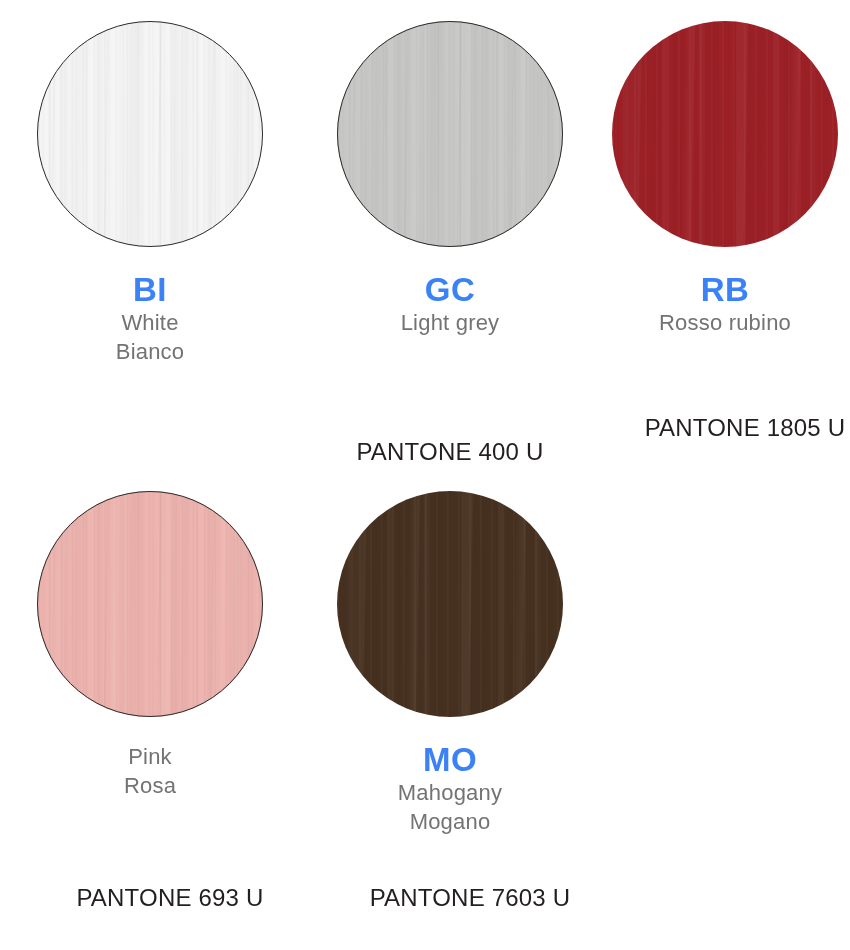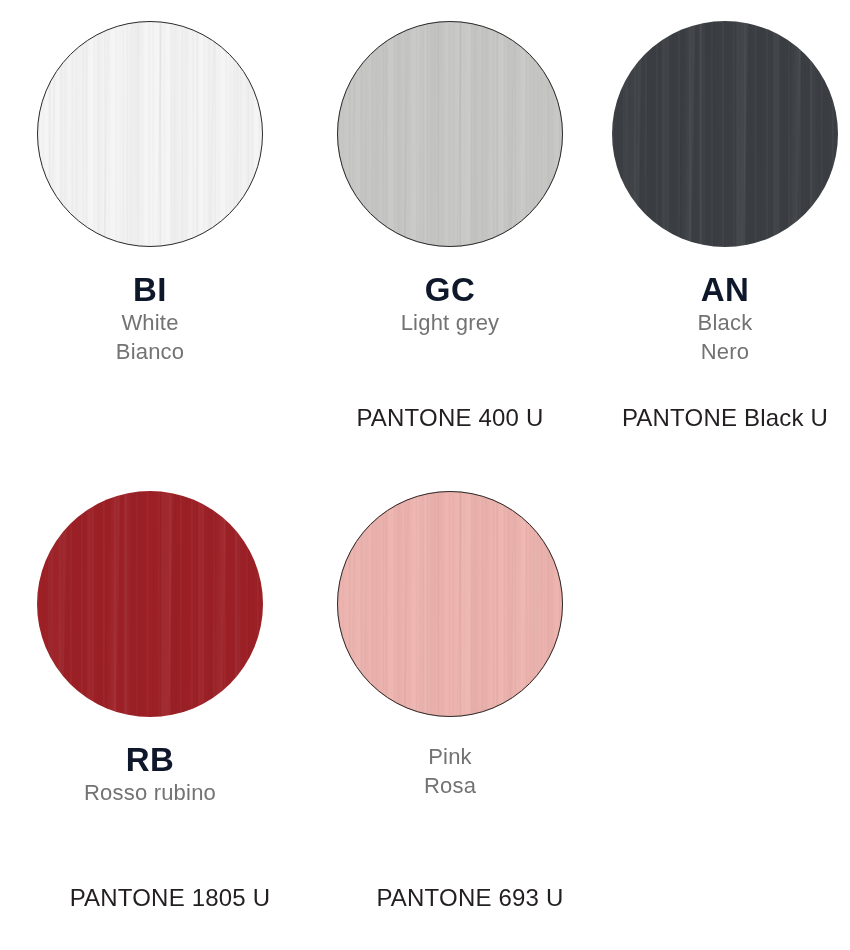--- a/index.html
+++ b/index.html
@@ -103,21 +103,21 @@
 
   
   .label-block {
     text-align: center;
     width: 100%;
     margin-top: 25px;
   }
   .code {
     font-size: 33px;
     font-weight: 700;
-    color: #0f172a;
+    color: #3b82f6;
     letter-spacing: 0.5px;
     line-height: 36px;
   }
   .name-en, .name-it {
     font-size: 22px;
     font-weight: 300;
     color: #737373;
     line-height: 29px;
     letter-spacing: 0.2px;
   }
@@ -126,21 +126,21 @@
     left: 0;
     right: 0;
     text-align: center;
     font-size: 24px;
     font-weight: 400;
     color: #231f20;
     letter-spacing: 0.2px;
   }
 
   
-  .swatch-cell.row1 .pantone { top: 394px; text-align: center; }
+  .swatch-cell.row1 .pantone { top: 428px; text-align: center; }
   
   .swatch-cell.row2 .pantone { top: 404px; padding-left: 40px; }
 </style>
 </head>
 <body>
 
 <div class="palette-sheet">
   <div class="swatch-grid">
 
     <div class="swatch-cell row1">
@@ -167,35 +167,20 @@
         </div>
         <div class="chip-outline"></div>
       </div>
       <div class="label-block">
         <div class="code">GC</div>
         <div class="name-en">Light grey</div>
       </div>
       <div class="pantone">PANTONE 400 U</div>
     </div>
 
-    <div class="swatch-cell row1">
-      <div class="chip-wrap">
-        <div class="chip" style="background: rgb(59, 63, 67);">
-          <div class="chip-grain"></div>
-          <div class="chip-grain2"></div>
-        </div>
-
-      </div>
-      <div class="label-block">
-        <div class="code">AN</div>
-        <div class="name-en">Black</div>
-        <div class="name-it">Nero</div>
-      </div>
-      <div class="pantone">PANTONE Black U</div>
-    </div>
 
     <div class="swatch-cell row2">
       <div class="chip-wrap">
         <div class="chip" style="background: rgb(157, 32, 38);">
           <div class="chip-grain"></div>
           <div class="chip-grain2"></div>
         </div>
 
       </div>
       <div class="label-block">
@@ -213,15 +198,30 @@
         </div>
         <div class="chip-outline"></div>
       </div>
       <div class="label-block">
         <div class="name-en">Pink</div>
         <div class="name-it">Rosa</div>
       </div>
       <div class="pantone">PANTONE 693 U</div>
     </div>
 
+    <div class="swatch-cell row2">
+      <div class="chip-wrap">
+        <div class="chip" style="background: rgb(70, 48, 31);">
+          <div class="chip-grain"></div>
+          <div class="chip-grain2"></div>
+        </div>
+
+      </div>
+      <div class="label-block">
+        <div class="code">MO</div>
+        <div class="name-en">Mahogany</div>
+        <div class="name-it">Mogano</div>
+      </div>
+      <div class="pantone">PANTONE 7603 U</div>
+    </div>
 
   </div>
 </div>
 
 </body></html>

